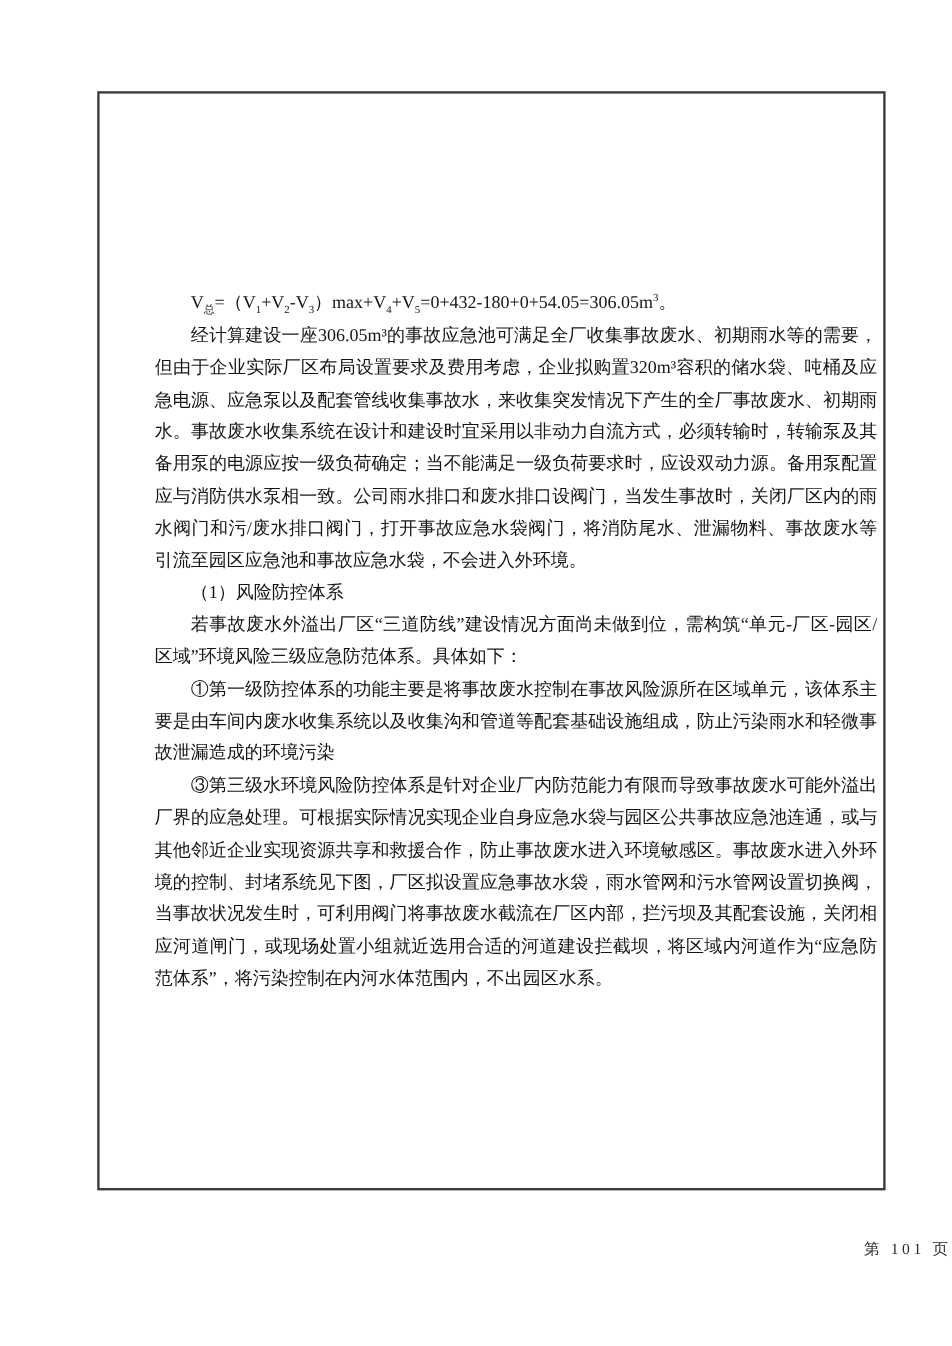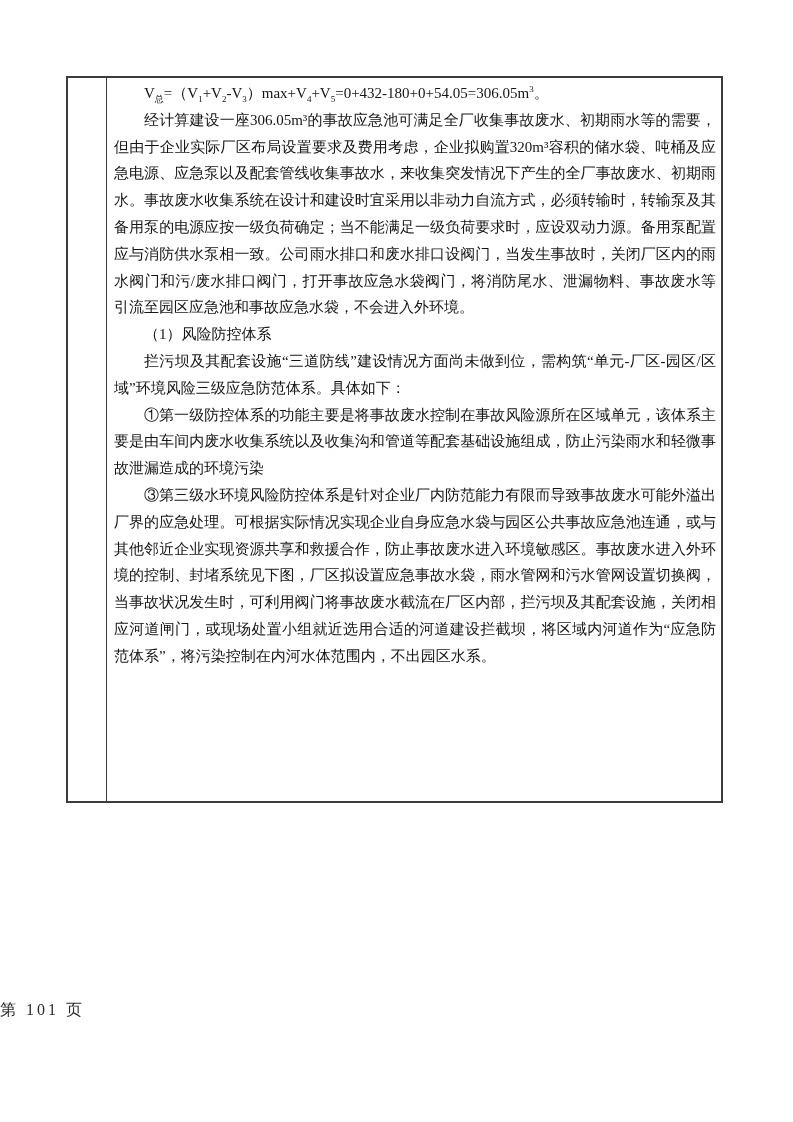--- a/index.html
+++ b/index.html
@@ -11,28 +11,29 @@
     position: relative;
     width: 793px;
     height: 1122px;
     background: #ffffff;
     font-family: "Liberation Serif", "DejaVu Serif", serif;
     color: #141414;
     overflow: hidden;
   }
   .doc-table {
     position: absolute;
-    left: 66px;
+    left: 81px;
     top: 76px;
     width: 657px;
-    height: 727px;
+    height: 916px;
     border: 2px solid #3c3c3c;
     box-sizing: border-box;
     display: flex;
     background: #ffffff;
+    align-items: center;
   }
   .left-cell {
     flex: none;
     width: 39px;
     border-right: 1px solid #3c3c3c;
     box-sizing: border-box;
   }
   .main-cell {
     flex: 1;
     box-sizing: border-box;
@@ -52,40 +53,40 @@
     font-size: 0.6em;
     line-height: 0;
   }
   .formula sup {
     font-size: 0.6em;
     line-height: 0;
   }
   .page-footer {
     position: absolute;
     left: 0;
-    top: 1000px;
+    top: 1032px;
     width: 100%;
-    text-align: left;
-    font-size: 16px;
+    text-align: right;
+    font-size: 13px;
     letter-spacing: 3px;
     color: #2a2a2a;
   }
 </style>
 </head>
 <body>
 
 <div class="page">
 
   <div class="doc-table">
     <div class="left-cell"></div>
     <div class="main-cell">
       <p class="formula"><span>V</span><sub>总</sub><span>=（V</span><sub>1</sub><span>+V</span><sub>2</sub><span>-V</span><sub>3</sub><span>）max+V</span><sub>4</sub><span>+V</span><sub>5</sub><span>=0+432-180+0+54.05=306.05m</span><sup>3</sup><span>。</span></p>
       <p>经计算建设一座306.05m³的事故应急池可满足全厂收集事故废水、初期雨水等的需要，但由于企业实际厂区布局设置要求及费用考虑，企业拟购置320m³容积的储水袋、吨桶及应急电源、应急泵以及配套管线收集事故水，来收集突发情况下产生的全厂事故废水、初期雨水。事故废水收集系统在设计和建设时宜采用以非动力自流方式，必须转输时，转输泵及其备用泵的电源应按一级负荷确定；当不能满足一级负荷要求时，应设双动力源。备用泵配置应与消防供水泵相一致。公司雨水排口和废水排口设阀门，当发生事故时，关闭厂区内的雨水阀门和污/废水排口阀门，打开事故应急水袋阀门，将消防尾水、泄漏物料、事故废水等引流至园区应急池和事故应急水袋，不会进入外环境。</p>
       <p>（1）风险防控体系</p>
-      <p>拦污坝及其配套设施“三道防线”建设情况方面尚未做到位，需构筑“单元-厂区-园区/区域”环境风险三级应急防范体系。具体如下：</p>
+      <p>若事故废水外溢出厂区“三道防线”建设情况方面尚未做到位，需构筑“单元-厂区-园区/区域”环境风险三级应急防范体系。具体如下：</p>
       <p>①第一级防控体系的功能主要是将事故废水控制在事故风险源所在区域单元，该体系主要是由车间内废水收集系统以及收集沟和管道等配套基础设施组成，防止污染雨水和轻微事故泄漏造成的环境污染</p>
       <p>③第三级水环境风险防控体系是针对企业厂内防范能力有限而导致事故废水可能外溢出厂界的应急处理。可根据实际情况实现企业自身应急水袋与园区公共事故应急池连通，或与其他邻近企业实现资源共享和救援合作，防止事故废水进入环境敏感区。事故废水进入外环境的控制、封堵系统见下图，厂区拟设置应急事故水袋，雨水管网和污水管网设置切换阀，当事故状况发生时，可利用阀门将事故废水截流在厂区内部，拦污坝及其配套设施，关闭相应河道闸门，或现场处置小组就近选用合适的河道建设拦截坝，将区域内河道作为“应急防范体系”，将污染控制在内河水体范围内，不出园区水系。</p>
     </div>
   </div>
 
   <div class="page-footer">第 101 页</div>
 
 </div>
 
 </body></html>

